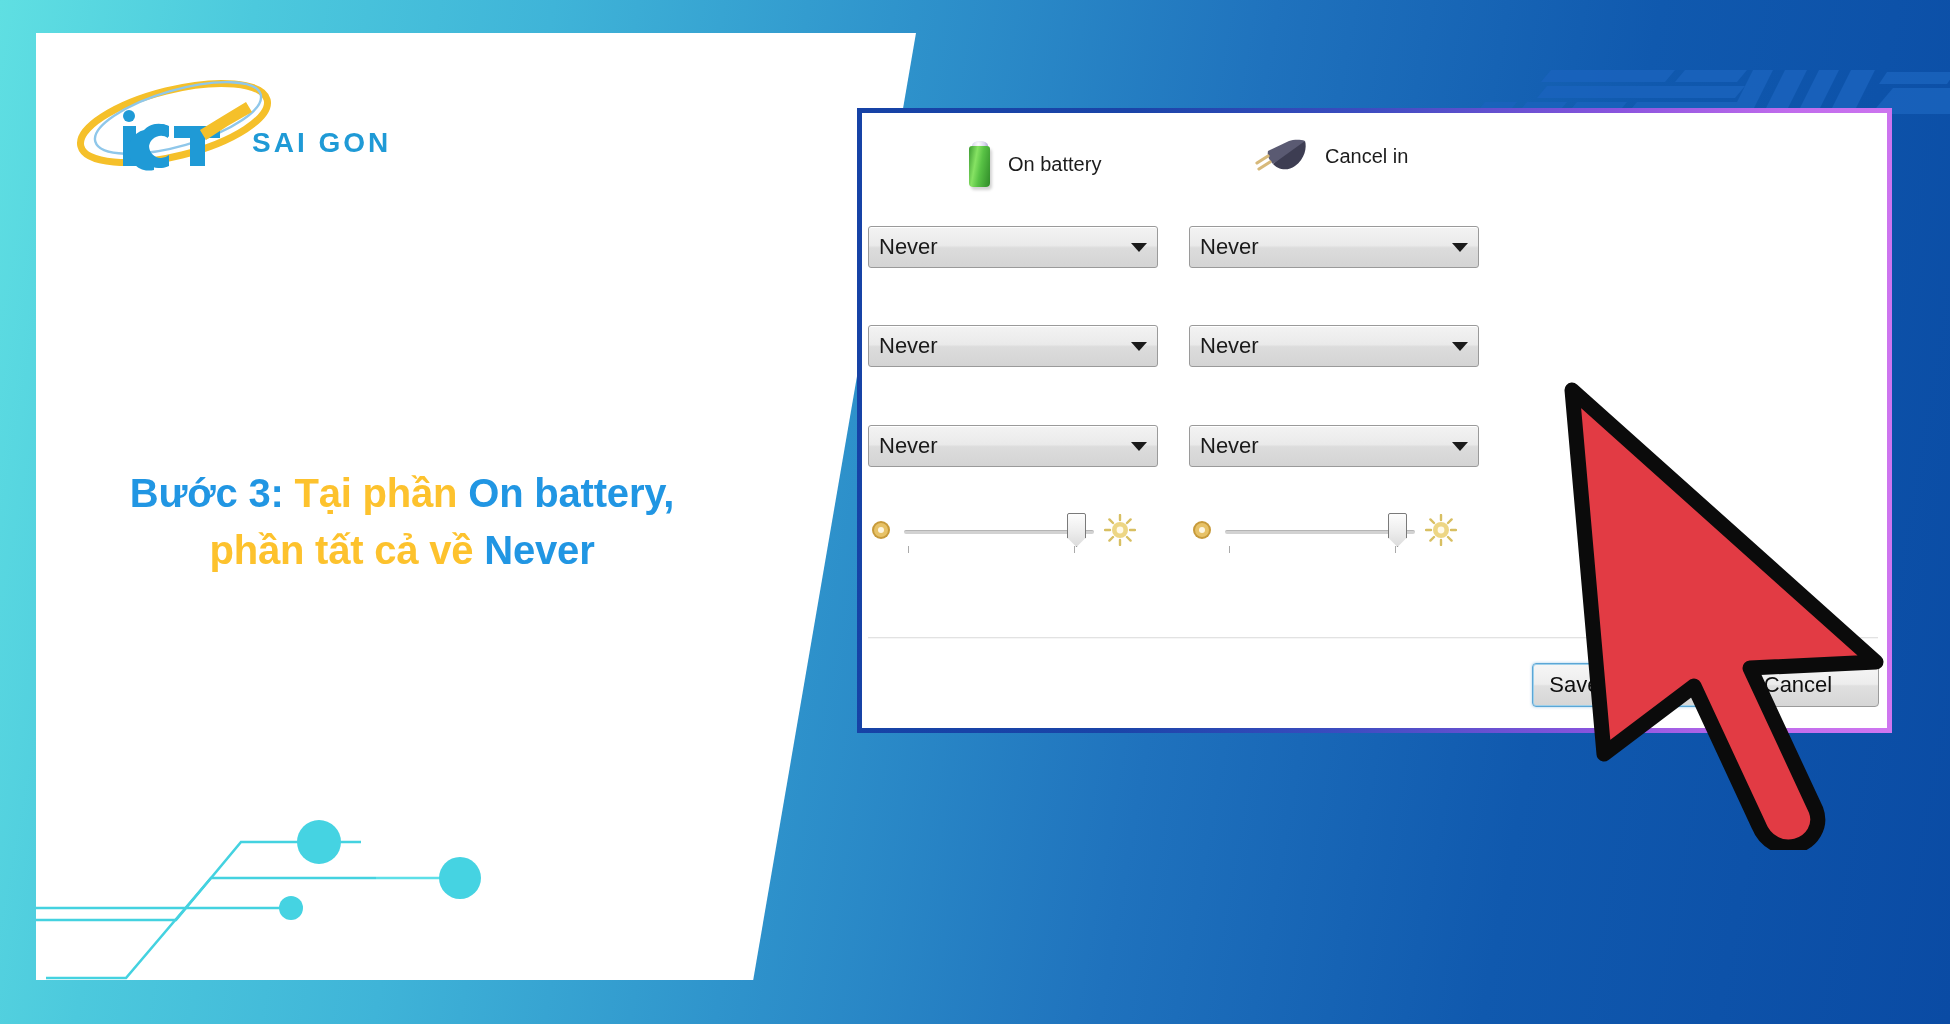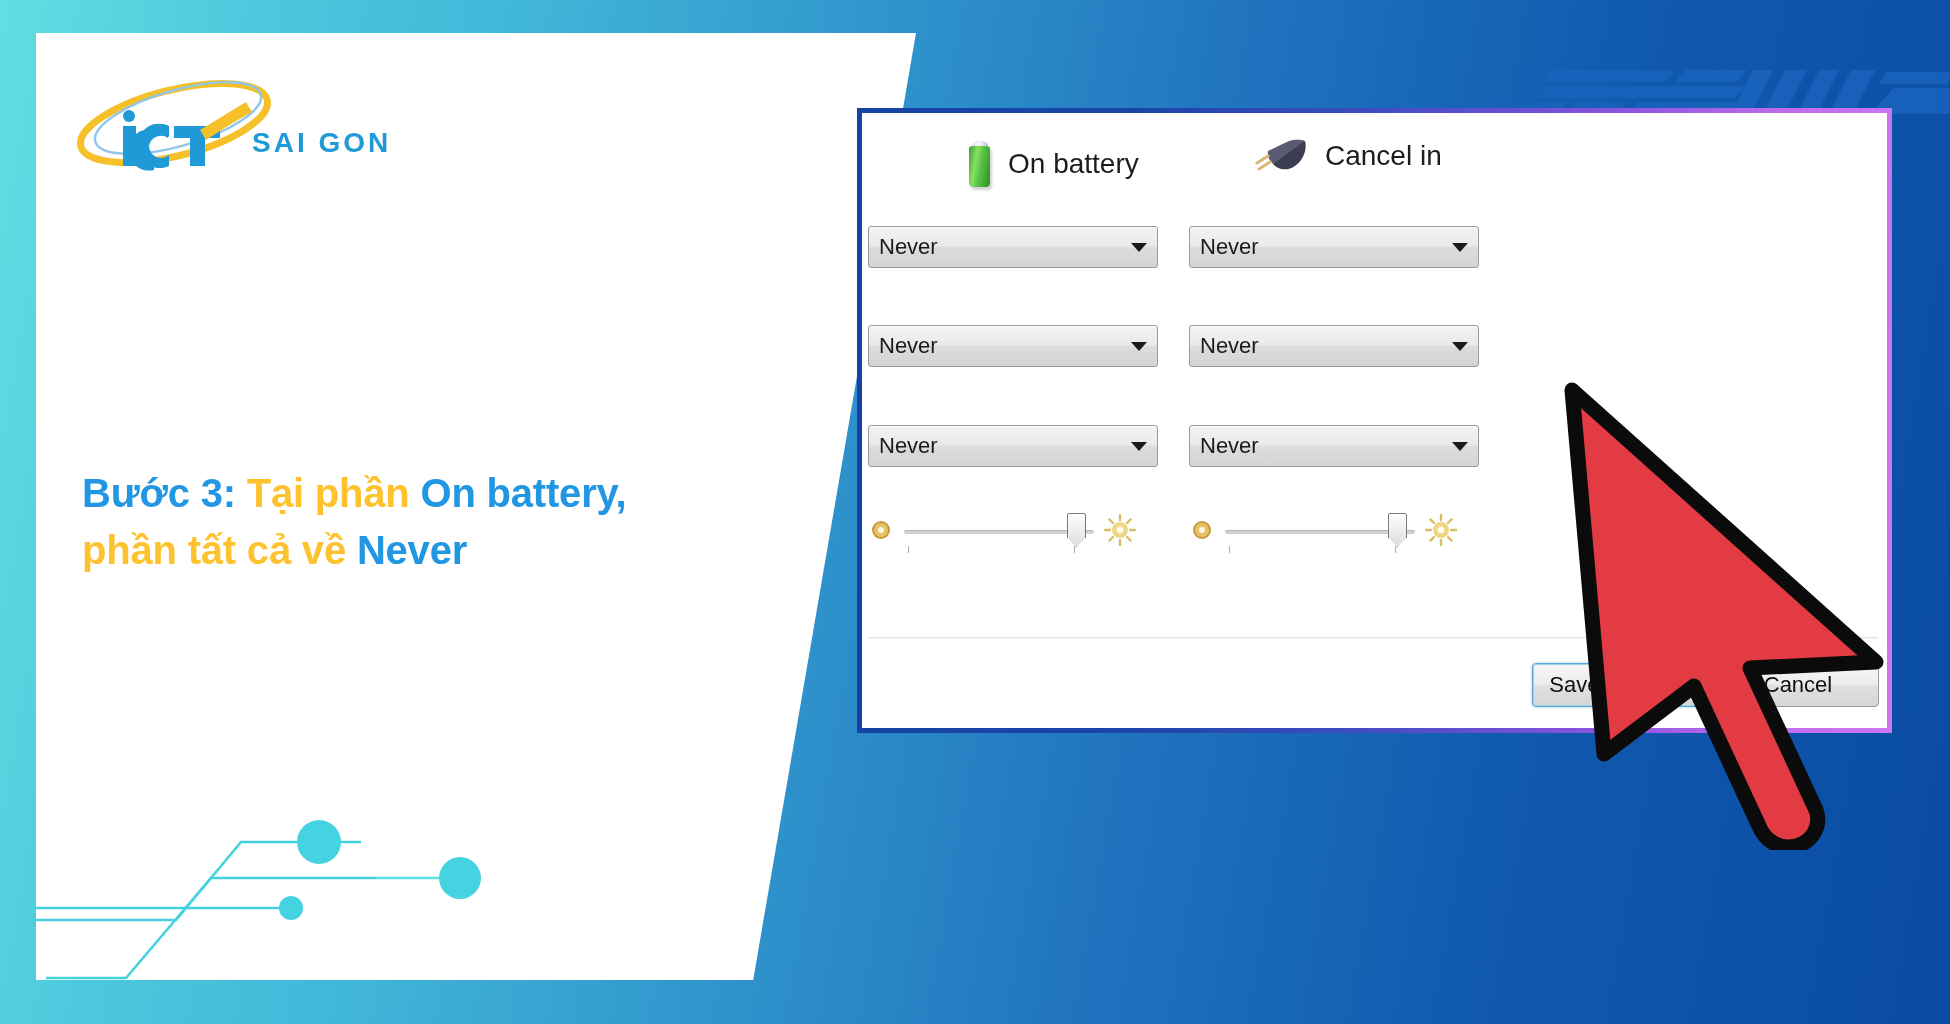--- a/index.html
+++ b/index.html
@@ -57,20 +57,21 @@
   
   .headline {
     position: absolute;
     left: 46px;
     top: 432px;
     width: 640px;
     font-size: 40px;
     font-weight: bold;
     line-height: 1.42;
     letter-spacing: -0.2px;
+    text-align: center;
   }
   .t-blue   { color: #2196e3; }
   .t-yellow { color: #fdc22d; }
 
   
   .circuit {
     position: absolute;
     left: 0;
     bottom: 0;
     width: 470px;
@@ -107,21 +108,21 @@
     position: absolute;
     left: 0; top: 26px;
     width: 100%;
     height: 62px;
   }
   .col-head {
     position: absolute;
     display: flex;
     align-items: center;
     gap: 16px;
-    font-size: 28px;
+    font-size: 20px;
     color: #1c1c1c;
   }
   .col-head.battery { left: 104px; }
   .col-head.plugged { left: 393px; }
 
   
   .ico-battery {
     width: 26px; height: 50px;
     position: relative;
     display: inline-block;

